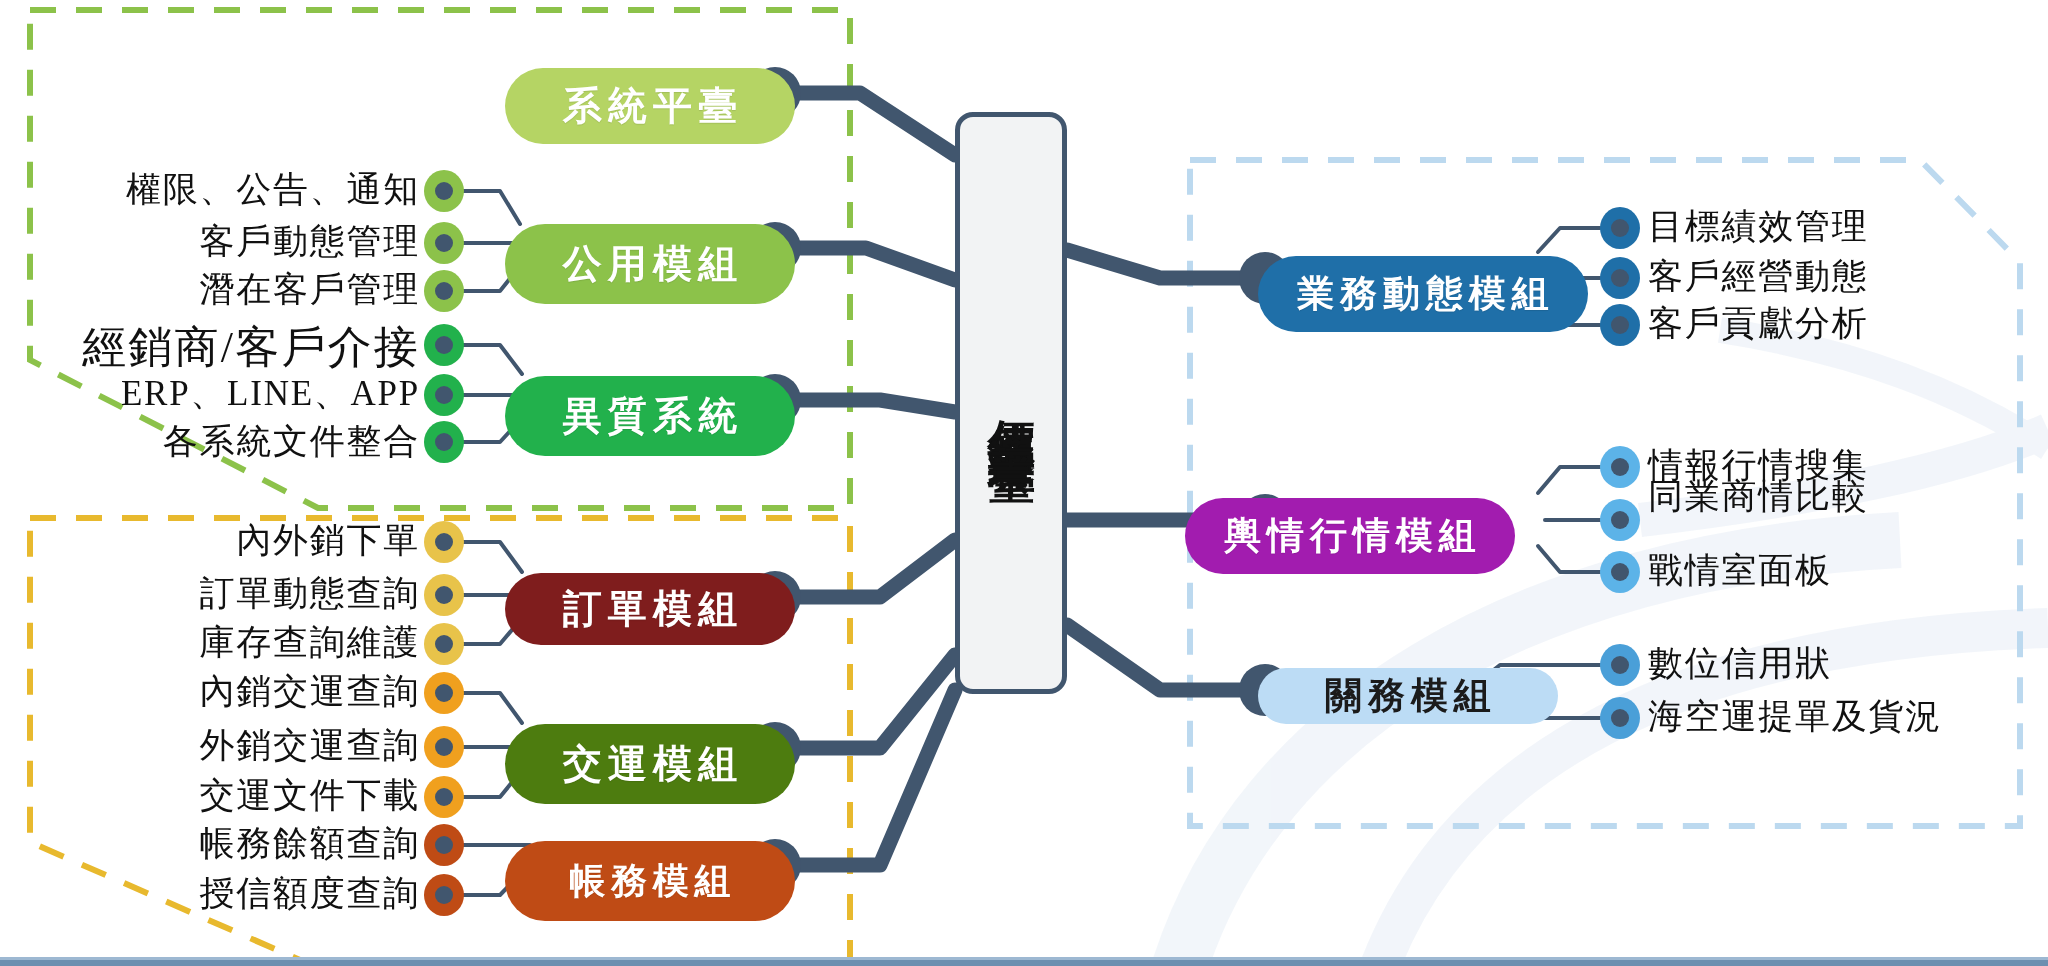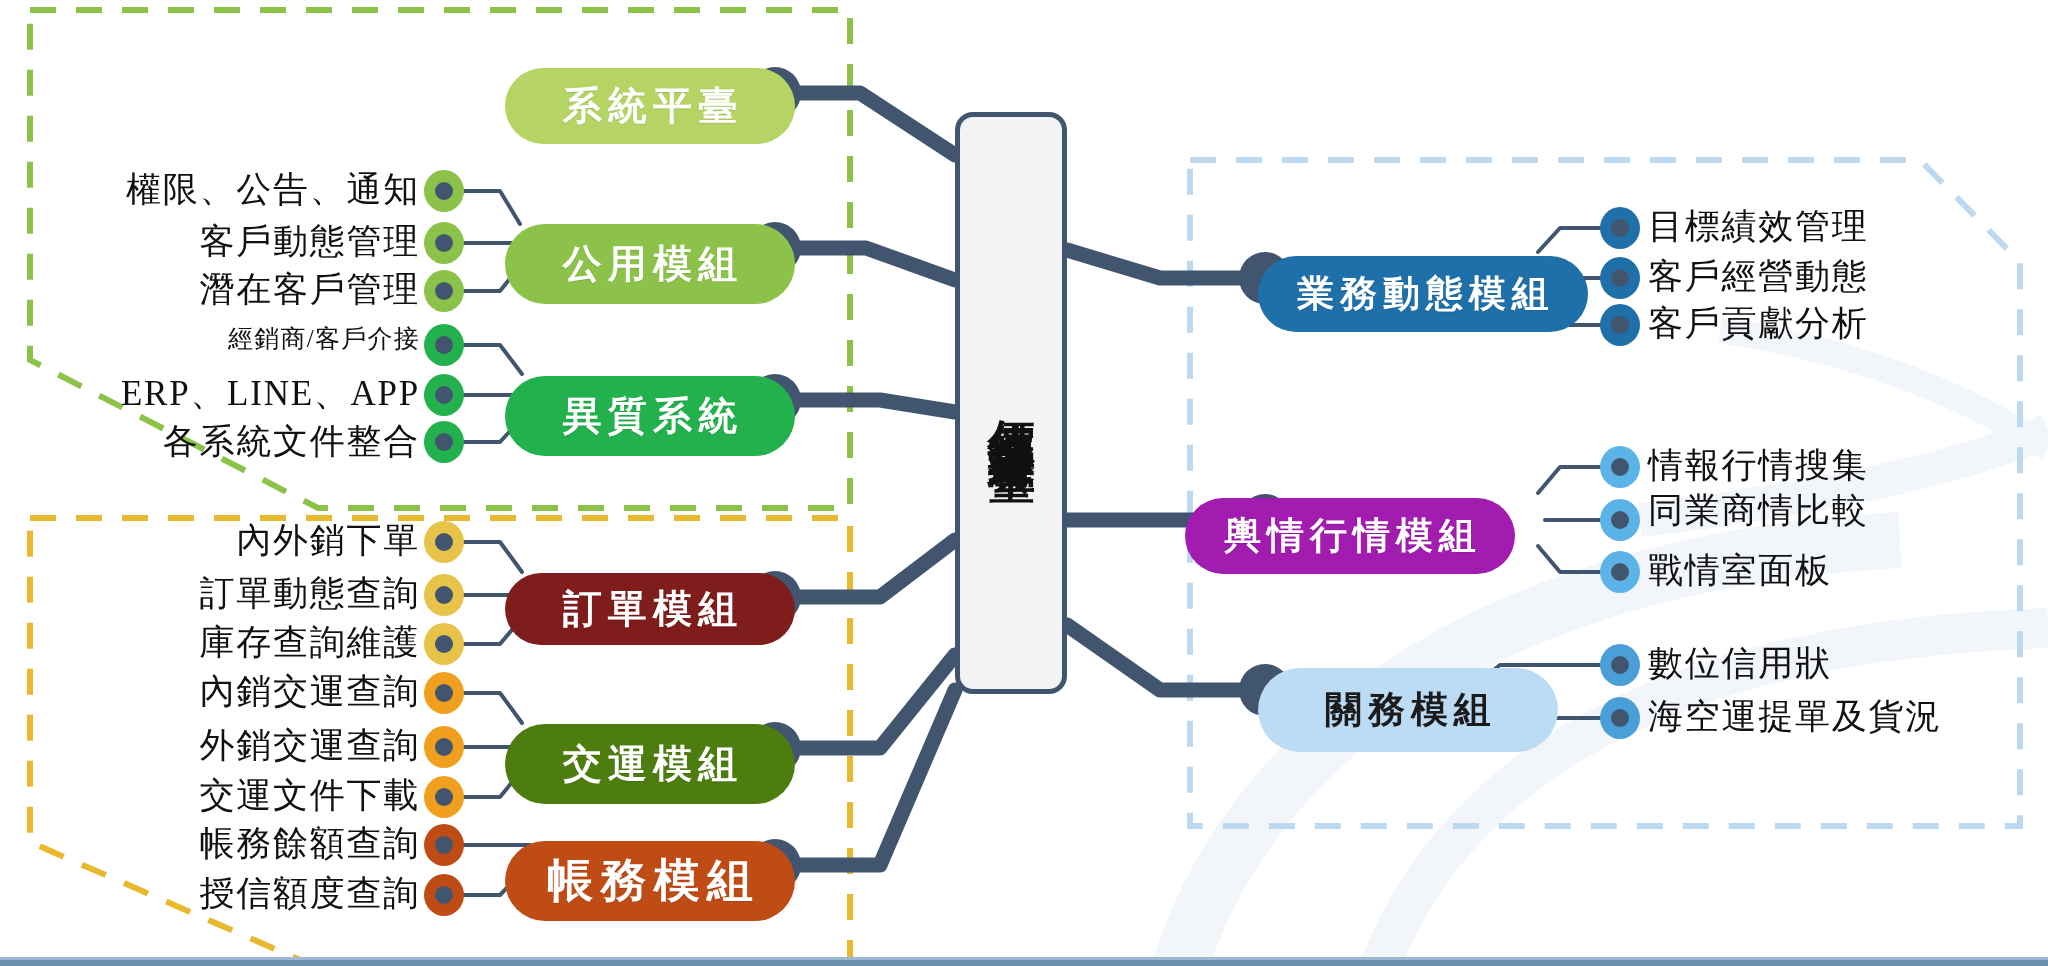--- a/index.html
+++ b/index.html
@@ -219,65 +219,65 @@
   </div>
 
   <div class="pill" style="left:505px;top:557px;width:290px;height:72px;background:#7f1d1d;font-size:39px;">
     <span>訂單模組</span>
   </div>
 
   <div class="pill" style="left:505px;top:708px;width:290px;height:80px;background:#4d7c0f;font-size:39px;">
     <span>交運模組</span>
   </div>
 
-  <div class="pill" style="left:505px;top:825px;width:290px;height:80px;background:#bf4b15;font-size:46px;">
+  <div class="pill" style="left:505px;top:825px;width:290px;height:80px;background:#bf4b15;font-size:36px;">
     <span>帳務模組</span>
   </div>
 
   <div class="pill" style="left:1258px;top:240px;width:330px;height:76px;background:#1f6fa8;font-size:37px;">
     <span>業務動態模組</span>
   </div>
 
   <div class="pill" style="left:1185px;top:482px;width:330px;height:76px;background:#a21caf;font-size:37px;">
     <span>輿情行情模組</span>
   </div>
 
-  <div class="pill dark" style="left:1258px;top:652px;width:300px;height:84px;background:#bcdcf5;font-size:37px;">
+  <div class="pill dark" style="left:1258px;top:652px;width:300px;height:56px;background:#bcdcf5;font-size:37px;">
     <span>關務模組</span>
   </div>
 
   <div id="center-box">
     <span class="v">價值鏈營運管理平臺</span>
   </div>
 
   <div class="leaf r" style="left:20px;top:172px;width:400px;font-size:35px;">權限、公告、通知</div>
   <div class="leaf r" style="left:20px;top:224px;width:400px;font-size:35px;">客戶動態管理</div>
   <div class="leaf r" style="left:20px;top:272px;width:400px;font-size:35px;">潛在客戶管理</div>
 
-  <div class="leaf r" style="left:20px;top:326px;width:400px;font-size:25px;">經銷商/客戶介接</div>
+  <div class="leaf r" style="left:20px;top:326px;width:400px;font-size:44px;">經銷商/客戶介接</div>
   <div class="leaf r" style="left:20px;top:376px;width:400px;font-size:35px;">ERP、LINE、APP</div>
   <div class="leaf r" style="left:20px;top:424px;width:400px;font-size:35px;">各系統文件整合</div>
 
   <div class="leaf r" style="left:20px;top:523px;width:400px;font-size:35px;">內外銷下單</div>
   <div class="leaf r" style="left:20px;top:576px;width:400px;font-size:35px;">訂單動態查詢</div>
   <div class="leaf r" style="left:20px;top:625px;width:400px;font-size:35px;">庫存查詢維護</div>
 
   <div class="leaf r" style="left:20px;top:674px;width:400px;font-size:35px;">內銷交運查詢</div>
   <div class="leaf r" style="left:20px;top:728px;width:400px;font-size:35px;">外銷交運查詢</div>
   <div class="leaf r" style="left:20px;top:778px;width:400px;font-size:35px;">交運文件下載</div>
 
   <div class="leaf r" style="left:20px;top:826px;width:400px;font-size:35px;">帳務餘額查詢</div>
   <div class="leaf r" style="left:20px;top:876px;width:400px;font-size:35px;">授信額度查詢</div>
 
   <div class="leaf l" style="left:1648px;top:209px;font-size:35px;">目標績效管理</div>
   <div class="leaf l" style="left:1648px;top:259px;font-size:35px;">客戶經營動態</div>
   <div class="leaf l" style="left:1648px;top:306px;font-size:35px;">客戶貢獻分析</div>
 
   <div class="leaf l" style="left:1648px;top:448px;font-size:35px;">情報行情搜集</div>
-  <div class="leaf l" style="left:1648px;top:493px;font-size:35px;">同業商情比較</div>
+  <div class="leaf l" style="left:1648px;top:479px;font-size:35px;">同業商情比較</div>
   <div class="leaf l" style="left:1648px;top:553px;font-size:35px;">戰情室面板</div>
 
   <div class="leaf l" style="left:1648px;top:646px;font-size:35px;">數位信用狀</div>
   <div class="leaf l" style="left:1648px;top:699px;font-size:35px;">海空運提單及貨況</div>
 
   <div id="bottom-rule">
       <div class="inner"></div>
     </div>
 </div>
 

